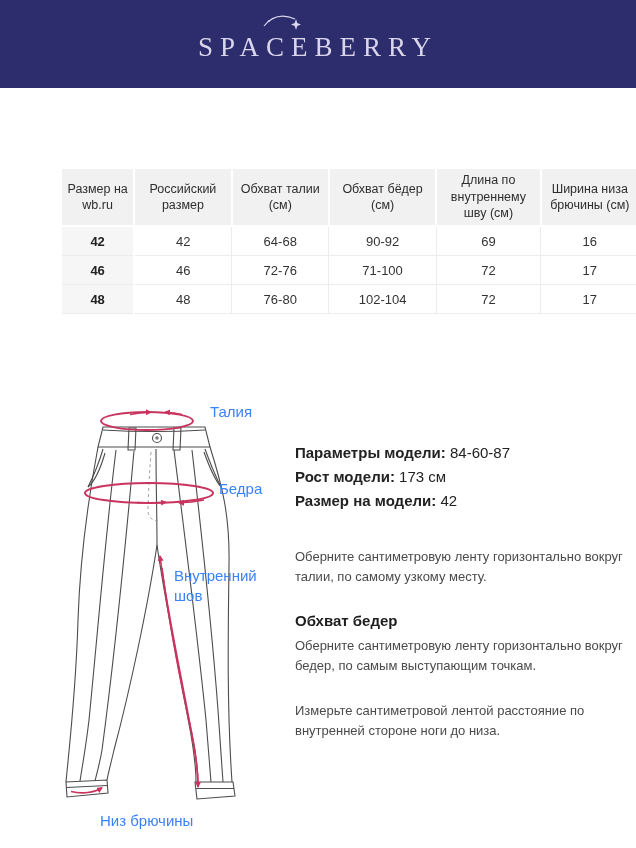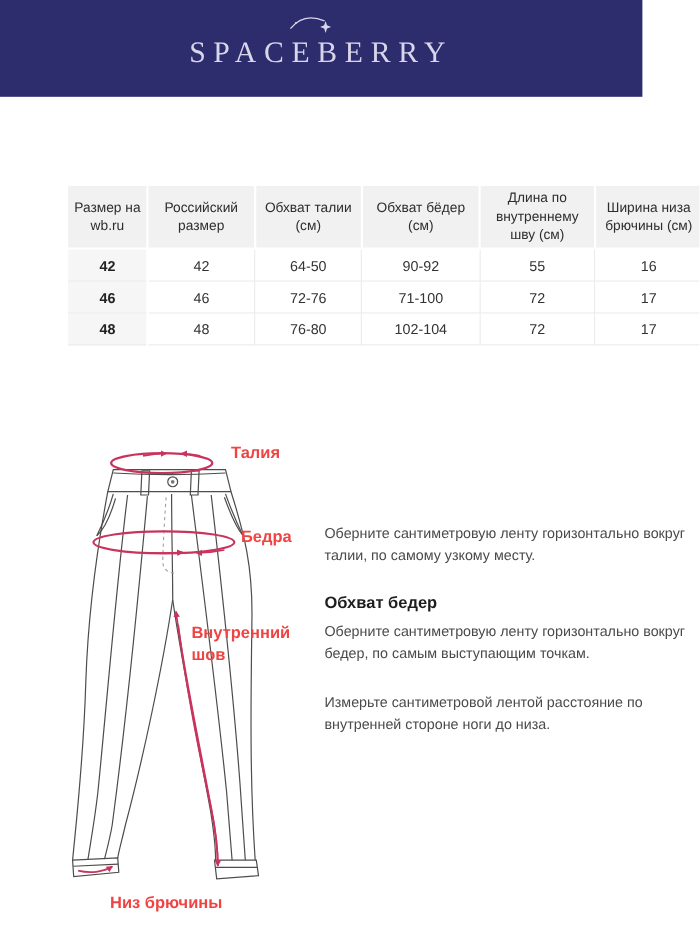--- a/index.html
+++ b/index.html
@@ -1,37 +1,37 @@
 <!DOCTYPE html>
 <html><head>
 <meta charset="utf-8">
 <style>
   html,body{margin:0;padding:0;background:#fff;}
   #page{position:relative;width:636px;height:848px;background:#ffffff;overflow:hidden;
         font-family:"Liberation Sans",sans-serif;color:#1f1f1f;}
 
   
-  .hdr{position:absolute;left:0;top:0;width:584px;height:88px;background:#2d2d6e;
+  .hdr{position:absolute;left:0;top:0;width:636px;height:88px;background:#2d2d6e;
        display:flex;align-items:center;justify-content:center;}
   .brand{font-family:"Liberation Serif",serif;font-size:27px;letter-spacing:7px;
          color:#d9d6ec;font-weight:400;margin-top:6px;}
   .star-svg{position:absolute;left:262px;top:9px;}
 
   
   .tbl-wrap{position:absolute;left:28px;top:167px;width:580px;}
   table{border-collapse:collapse;table-layout:fixed;width:580px;font-size:12.5px;color:#333;margin-left:32px;}
   th{background:#f1f1f1;border:2px solid #ffffff;font-weight:400;height:52px;
      text-align:center;vertical-align:middle;line-height:1.32;padding:2px 4px;color:#2e2e2e;}
   td{border:1px solid #ececec;height:26px;text-align:center;vertical-align:middle;
      font-size:13px;background:#fff;}
   td.fc{background:#f6f6f6;font-weight:700;border-left:2px solid #fff;border-right:2px solid #fff;color:#222;}
 
   
   .diagram{position:absolute;left:52px;top:390px;width:230px;height:445px;}
-  .dlabel{position:absolute;font-size:15px;font-weight:700;color:#ef4444;line-height:1.3;}
+  .dlabel{position:absolute;font-size:15px;font-weight:400;color:#3b82f6;line-height:1.3;}
   .lbl-waist{left:210px;top:402px;}
   .lbl-hips{left:219px;top:479px;}
   .lbl-inseam{left:174px;top:566px;width:112px;}
   .lbl-hem{left:100px;top:811px;font-size:15px;}
 
   
   .rcol{position:absolute;left:295px;top:441px;width:330px;}
   .mi-row{font-size:15px;line-height:24px;color:#222;}
   .mi-row b{font-weight:700;}
   .guide{margin-top:34px;}
@@ -70,23 +70,23 @@
           <th>Обхват талии (см)</th>
           <th>Обхват бёдер (см)</th>
           <th>Длина по внутреннему шву (см)</th>
           <th>Ширина низа брючины (см)</th>
         </tr>
       </thead>
       <tbody>
         <tr>
           <td class="fc">42</td>
           <td>42</td>
-          <td>64-50</td>
+          <td>64-68</td>
           <td>90-92</td>
-          <td>55</td>
+          <td>69</td>
           <td>16</td>
         </tr>
         <tr>
           <td class="fc">46</td>
           <td>46</td>
           <td>72-76</td>
           <td>71-100</td>
           <td>72</td>
           <td>17</td>
         </tr>
@@ -159,20 +159,34 @@
       <path d="M19,401.5 C30,404.2 42,402.8 50,397.8" stroke-width="1.6" marker-end="url(#arrP)"></path>
     </g>
   </svg>
 
   <div class="dlabel lbl-waist">Талия</div>
   <div class="dlabel lbl-hips">Бедра</div>
   <div class="dlabel lbl-inseam">Внутренний шов</div>
   <div class="dlabel lbl-hem">Низ брючины</div>
 
   <div class="rcol">
+    <div>
+      <div class="mi-row">
+        <b>Параметры модели:</b>
+        <span>84-60-87</span>
+      </div>
+      <div class="mi-row">
+        <b>Рост модели:</b>
+        <span>173 см</span>
+      </div>
+      <div class="mi-row">
+        <b>Размер на модели:</b>
+        <span>42</span>
+      </div>
+    </div>
 
     <div class="guide">
       <div class="g-sec">
         <p class="g-text">Оберните сантиметровую ленту горизонтально вокруг талии, по самому узкому месту.</p>
       </div>
       <div class="g-sec">
         <p class="g-title">Обхват бедер</p>
         <p class="g-text">Оберните сантиметровую ленту горизонтально вокруг бедер, по самым выступающим точкам.</p>
       </div>
       <div class="g-sec">

